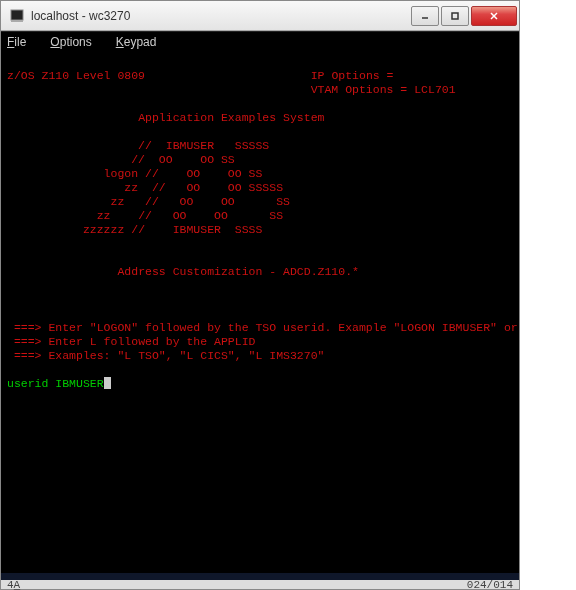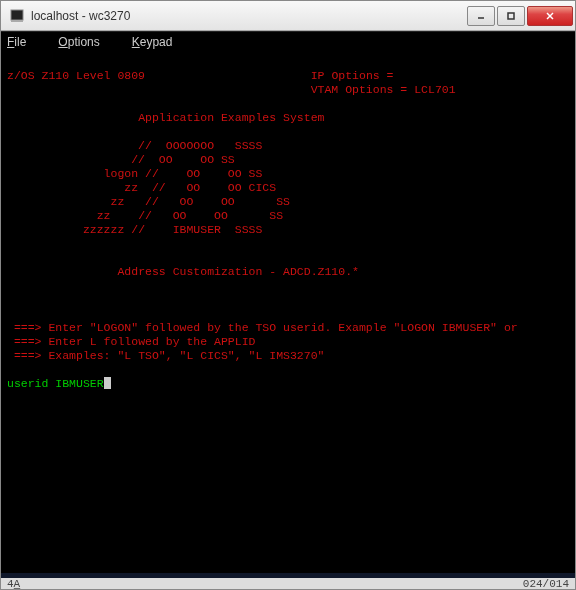--- a/index.html
+++ b/index.html
@@ -4,21 +4,21 @@
 <style>
   * { box-sizing: border-box; margin: 0; padding: 0; }
   body {
     font-family: Arial, sans-serif;
     background: #fff;
     width: 576px;
     height: 590px;
     overflow: hidden;
   }
   .window {
-    width: 576px;
+    width: 520px;
     height: 590px;
     border: 1px solid #888;
     background: #ec4899;
     display: flex;
     flex-direction: column;
   }
   .titlebar {
     height: 30px;
     background: linear-gradient(to bottom, #f8f8f8, #e4e4e4);
     border-bottom: 1px solid #aaa;
@@ -51,21 +51,21 @@
     border-color: #a33;
   }
   .menubar {
     height: 20px;
     background: #000;
     color: #ccc;
     display: flex;
     align-items: center;
     font-size: 12px;
     padding: 0 6px;
-    gap: 32px;
+    gap: 24px;
     border-top: 1px solid #222;
   }
   .menubar span { cursor: pointer; }
   .menubar span:first-letter { text-decoration: underline; }
   .terminal {
     flex: 1;
     background: #000;
     font-family: "Courier New", monospace;
     font-size: 11.5px;
     line-height: 14px;
@@ -81,21 +81,21 @@
   .cursor {
     display: inline-block;
     width: 7px; height: 12px;
     background: #ccc;
     vertical-align: text-bottom;
     margin-bottom: 1px;
   }
   .statusbar {
     height: 16px;
     background: #ddd;
-    border-top: 5px solid #0f172a;
+    border-top: 7px solid #0f172a;
     display: flex;
     align-items: center;
     font-family: "Courier New", monospace;
     font-size: 11px;
     color: #444;
     padding: 0 6px;
   }
   .statusbar .left { flex: 1; }
 </style>
 </head>
@@ -136,24 +136,24 @@
     <span>Options</span>
     <span>Keypad</span>
   </div>
 
   <div class="terminal">
 <span class="red"><span>z/OS Z110 Level 0809</span>                        <span>IP Options =         </span>
                                             <span>VTAM Options = LCL701</span>
 
                    <span>Application Examples System</span>
 
-<span class="centerblock"><span>                   //  OOOOOOO   SSSS </span>
+<span class="centerblock"><span>                   //  IBMUSER   SSSSS </span>
 <span>                  //  OO    OO SS      </span>
           <span>    logon //    OO    OO SS           </span>
-          <span>       zz  //   OO    OO CICS          </span>
+          <span>       zz  //   OO    OO SSSSS          </span>
           <span>     zz   //   OO    OO      SS        </span>
           <span>   zz    //   OO    OO      SS         </span>
           <span> zzzzzz //    IBMUSER  SSSS            </span></span>
 
 
                 <span>Address Customization - ADCD.Z110.*</span>
 
 
 
  <span>===&gt; Enter "LOGON" followed by the TSO userid. Example "LOGON IBMUSER" or</span>

